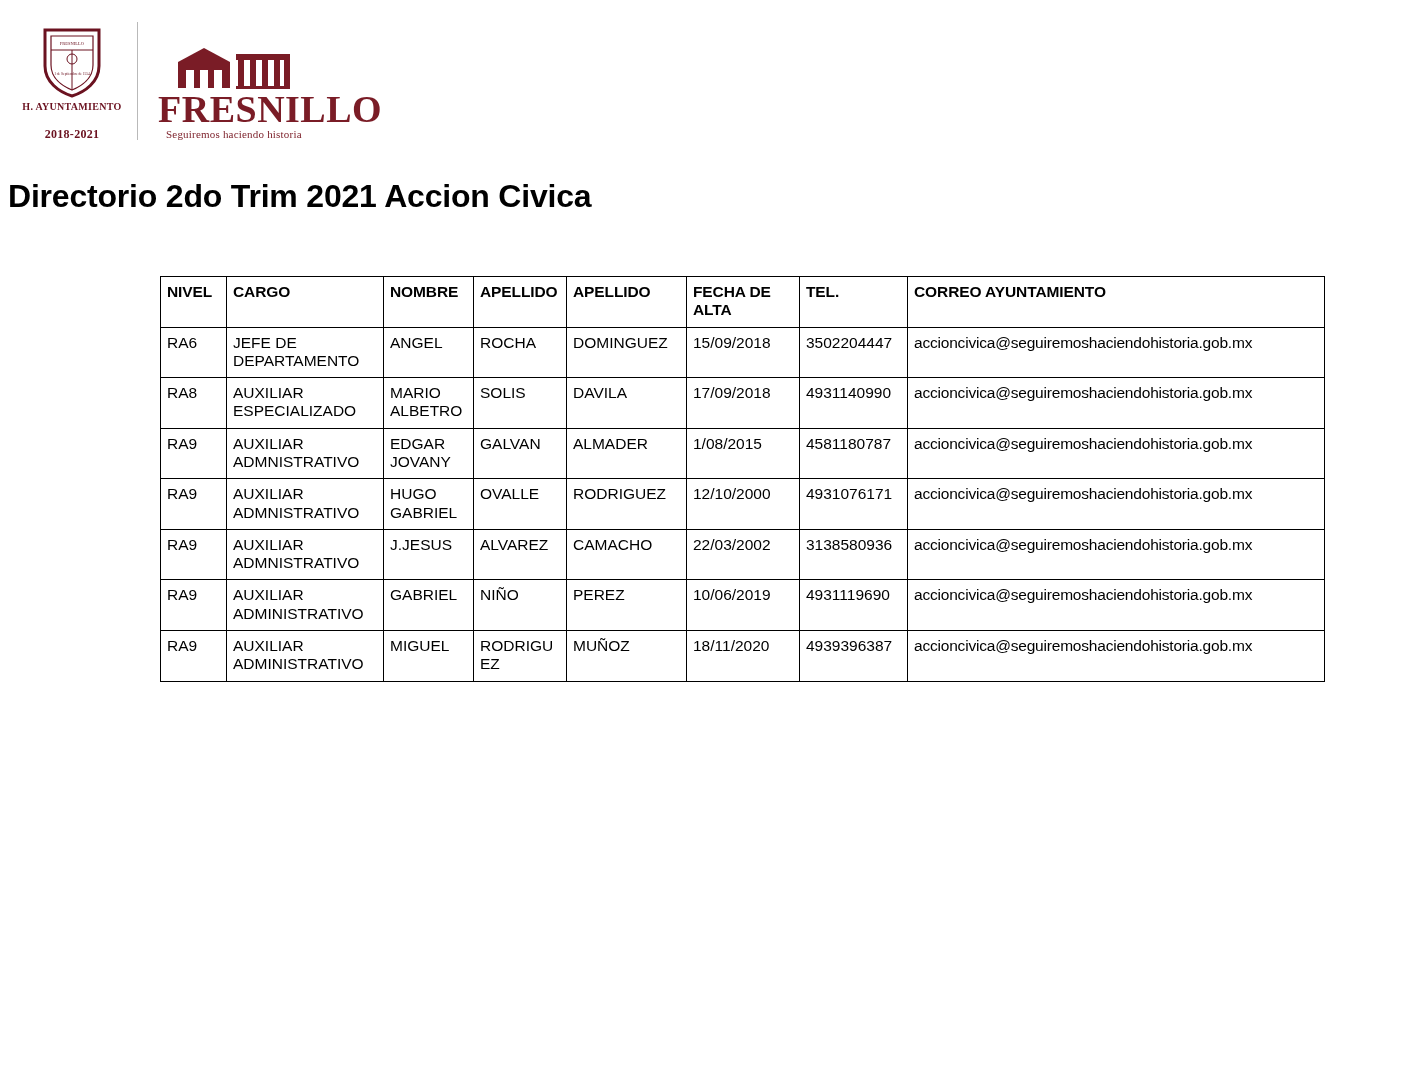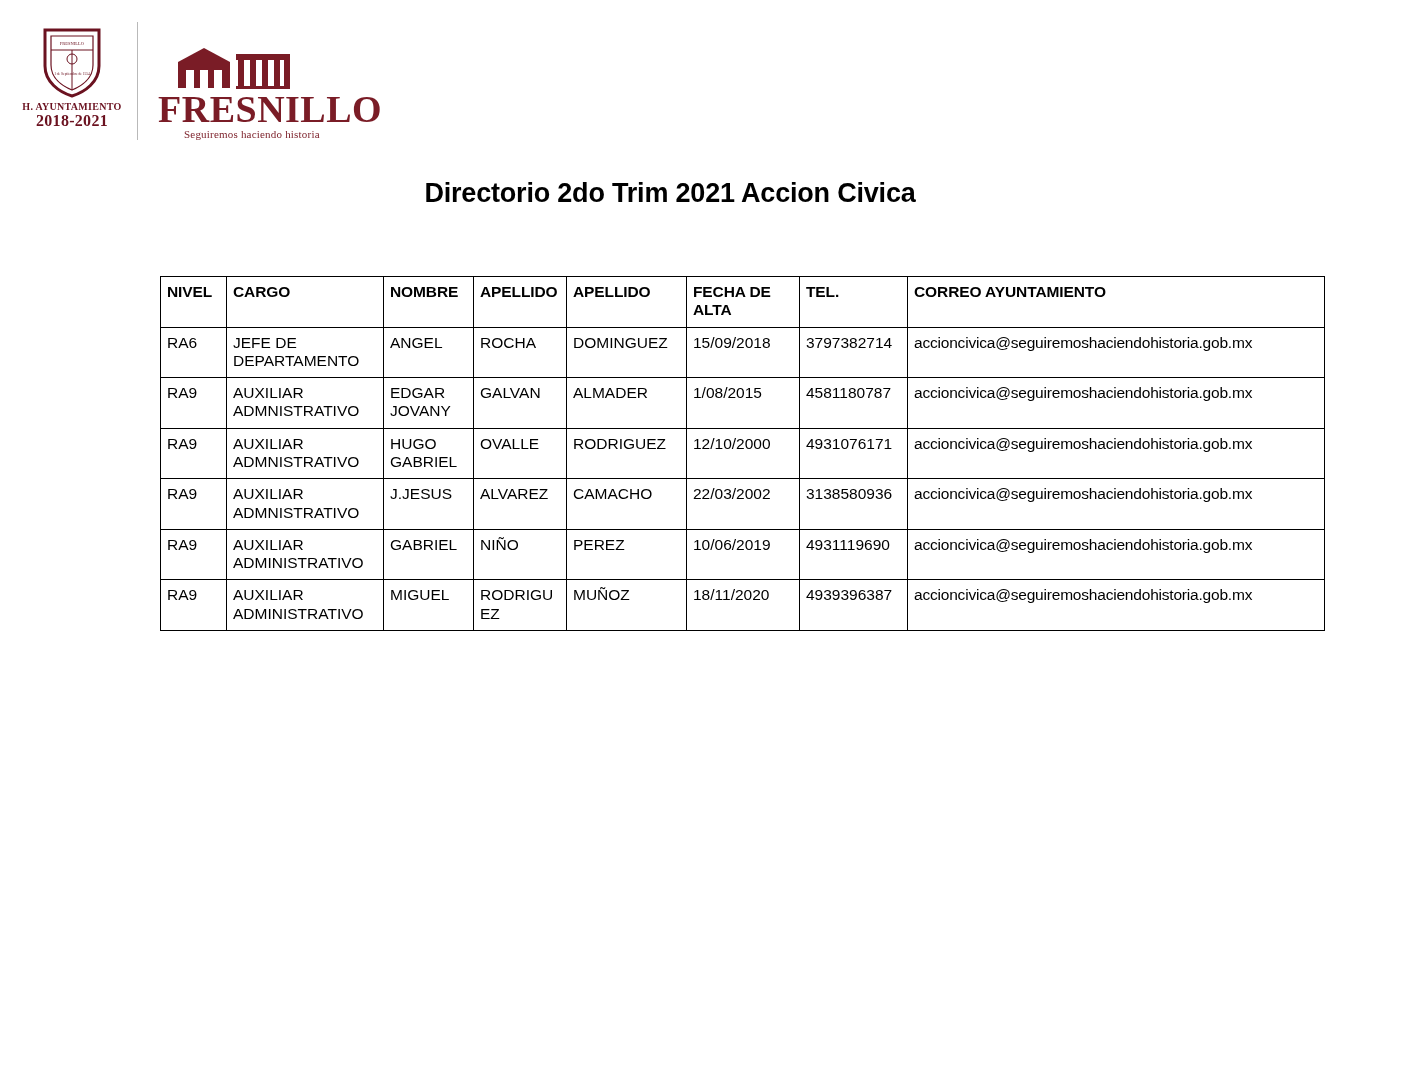--- a/index.html
+++ b/index.html
@@ -40,21 +40,21 @@
   }
   .crest-shield svg { display: block; }
   .crest-line1, .crest-line2 {
     font-family: "Liberation Serif", serif;
     font-weight: bold;
     color: #6b1220;
     letter-spacing: 0.3px;
     line-height: 1.1;
   }
   .crest-line1 { font-size: 10px; margin-top: 3px; }
-  .crest-line2 { font-size: 16px; }
+  .crest-line2 { font-size: 12px; margin-top: 16px; }
 
   .divider-v {
     position: absolute;
     left: 137px;
     top: 22px;
     width: 1px;
     height: 118px;
     background: #b9b9b9;
   }
 
@@ -78,36 +78,35 @@
     top: 48px;
     font-family: "Liberation Serif", serif;
     font-size: 38px;
     font-weight: bold;
     color: #7a1c26;
     letter-spacing: 0.5px;
     line-height: 1;
   }
   .fres-tag {
     position: absolute;
-    left: 26px;
+    left: 8px;
     top: 86px;
     font-family: "Liberation Serif", serif;
     font-size: 11px;
     color: #7a1c26;
     letter-spacing: 0.2px;
   }
 
   
   .doc-title {
     position: absolute;
-    left: 0;
+    left: 8px;
     top: 178px;
     width: 1340px;
-    text-align: center;
-    font-size: 27px;
+    font-size: 32px;
     font-weight: bold;
     letter-spacing: -0.2px;
   }
 
   
   .table-wrap {
     position: absolute;
     left: 128px;
     top: 276px;
     width: 1164px;
@@ -215,21 +214,31 @@
       </tr>
     </thead>
     <tbody>
       <tr>
         <td>RA6</td>
         <td>JEFE DE DEPARTAMENTO</td>
         <td>ANGEL</td>
         <td>ROCHA</td>
         <td>DOMINGUEZ</td>
         <td>15/09/2018</td>
-        <td>3797382714</td>
+        <td>3502204447</td>
+        <td class="email">accioncivica@seguiremoshaciendohistoria.gob.mx</td>
+      </tr>
+      <tr>
+        <td>RA8</td>
+        <td>AUXILIAR ESPECIALIZADO</td>
+        <td>MARIO ALBETRO</td>
+        <td>SOLIS</td>
+        <td>DAVILA</td>
+        <td>17/09/2018</td>
+        <td>4931140990</td>
         <td class="email">accioncivica@seguiremoshaciendohistoria.gob.mx</td>
       </tr>
       <tr>
         <td>RA9</td>
         <td>AUXILIAR ADMNISTRATIVO</td>
         <td>EDGAR JOVANY</td>
         <td>GALVAN</td>
         <td>ALMADER</td>
         <td>1/08/2015</td>
         <td>4581180787</td>

